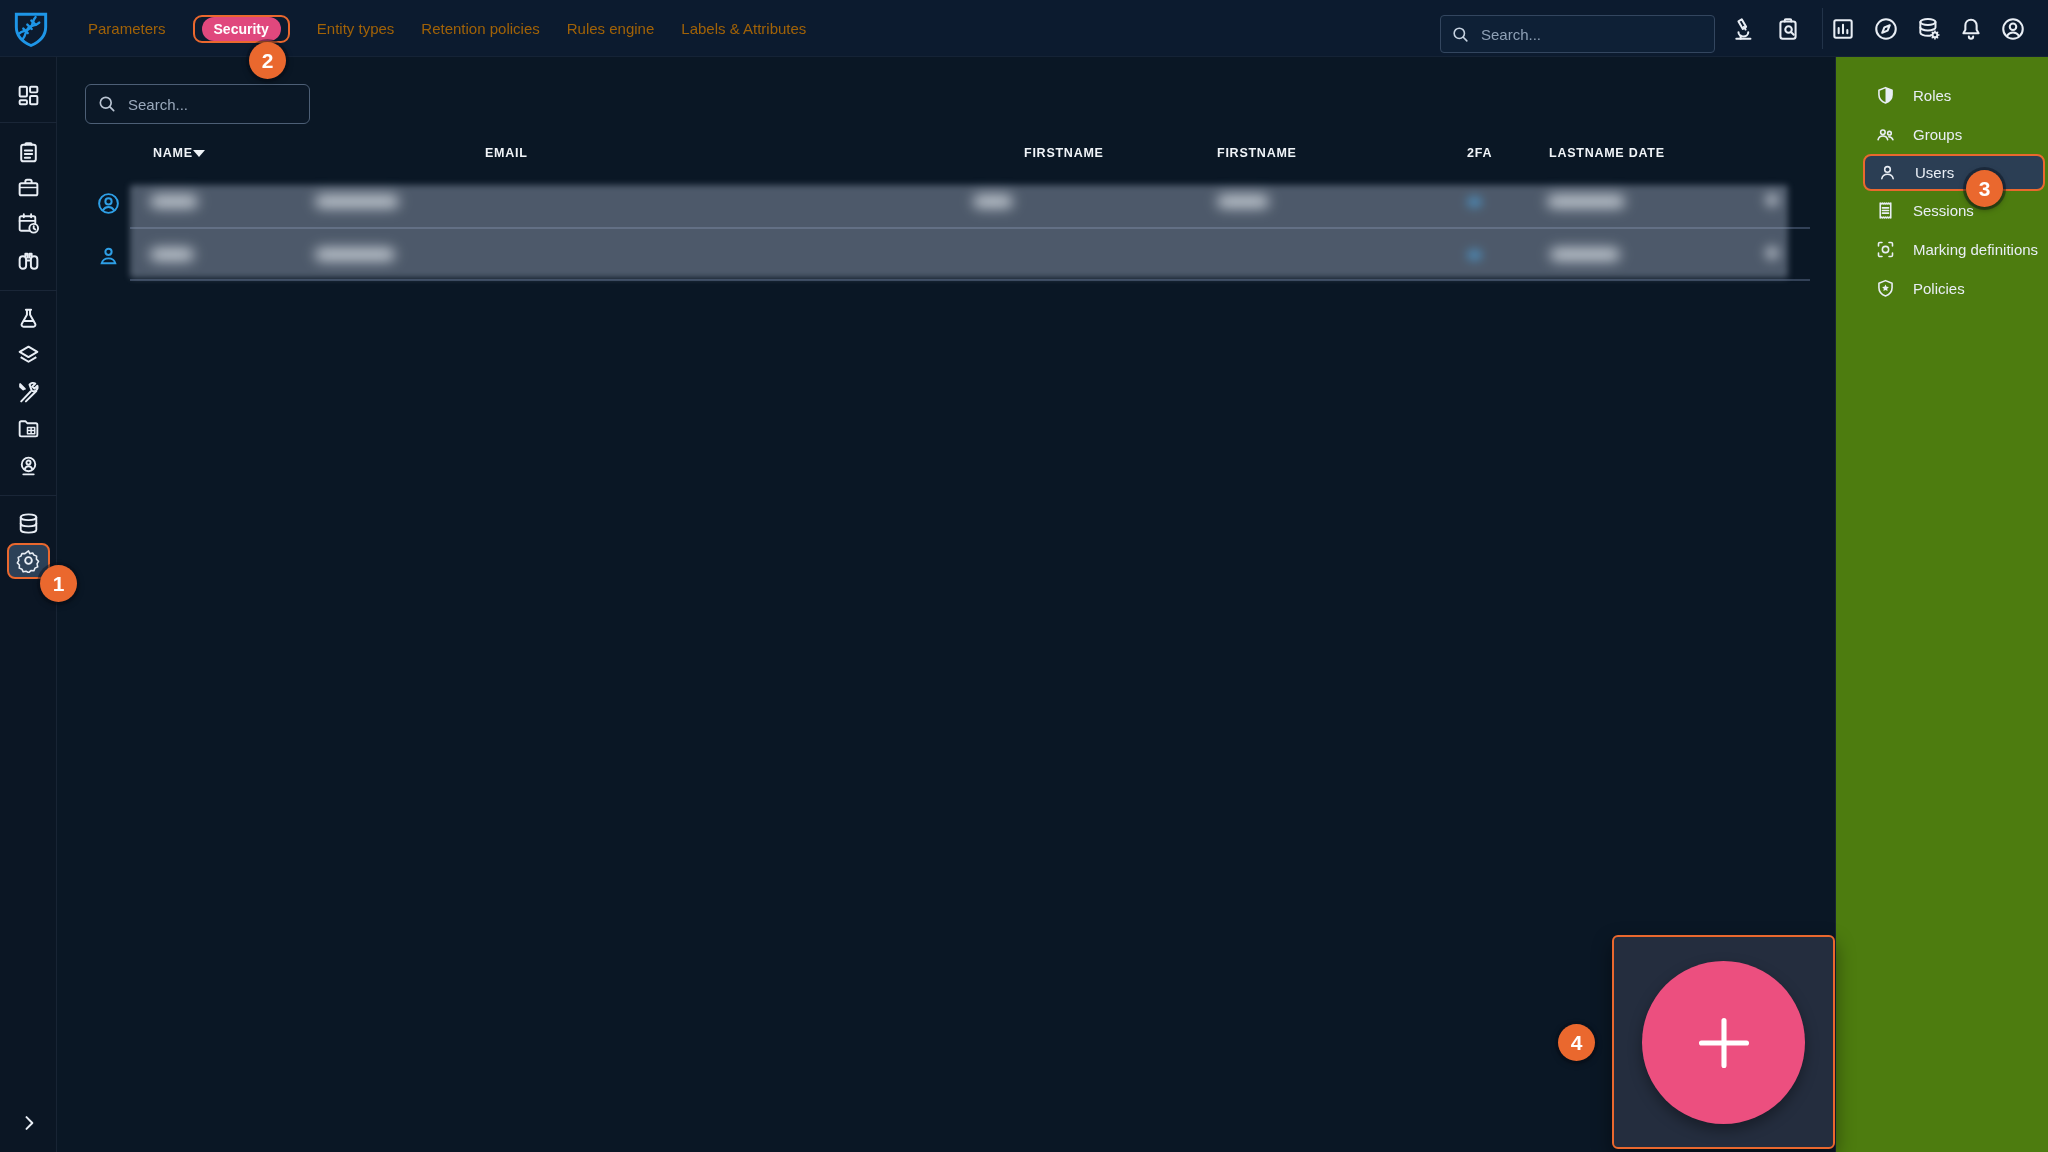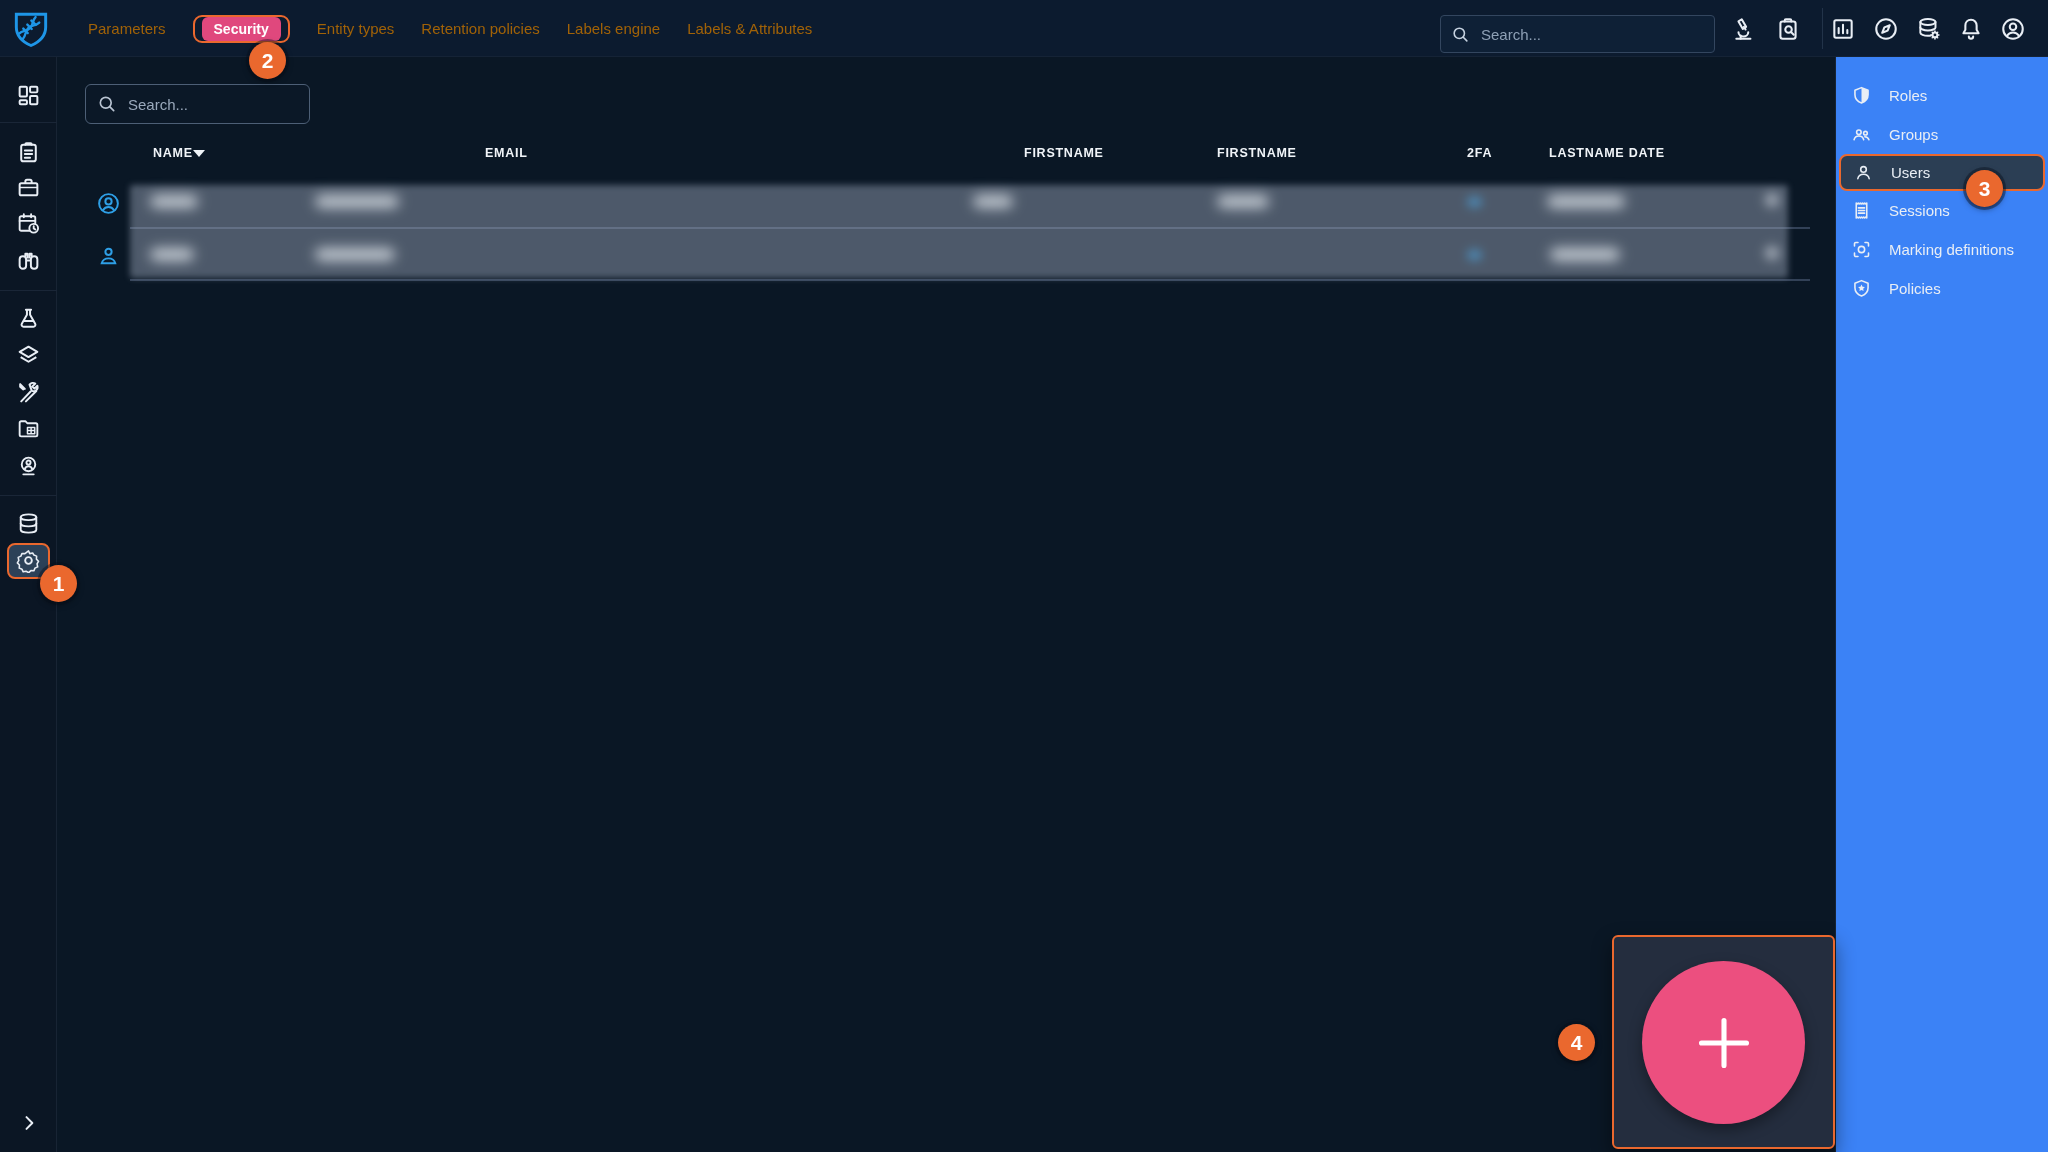--- a/index.html
+++ b/index.html
@@ -22,21 +22,21 @@
     position:absolute; left:88px; top:0; height:57px;
     display:flex; align-items:center; gap:27px;
   }
   .navlink {
     color:#a16207; font-size:15px; font-weight:500; cursor:pointer; white-space:nowrap;
   }
   .sec-outline {
     border:2px solid #ea682e; border-radius:9px; padding:3px 7px; position:relative;
   }
   .sec-chip {
-    background:#e0487d; color:#ffffff; border-radius:6px;
+    background:#e0487d; color:#ffffff; border-radius:12px;
     padding:4px 12px; font-size:14px; font-weight:700; cursor:pointer;
   }
   .top-search {
     position:absolute; left:1440px; top:15px; width:275px; height:38px;
     border:1px solid #33465f; border-radius:4px; background:#0e2036;
     display:flex; align-items:center; padding:0 10px; gap:9px;
   }
   .top-search input, .main-search input {
     background:transparent; border:none; outline:none; color:#cdd8e4;
     font-size:15px; font-family:"Liberation Sans", sans-serif; width:100%;
@@ -55,21 +55,21 @@
   .ls-div { position:absolute; left:0; width:57px; height:1px; background:#1a2637; }
   .ls-active {
     position:absolute; left:7px; top:486px; width:43px; height:36px;
     background:#2c4158; border:2px solid #ea682e; border-radius:8px;
   }
   .ls-collapse { position:absolute; left:19px; top:1056px; width:20px; height:20px; color:#e9eef5; cursor:pointer; }
 
   
   .right-sidebar {
     position:absolute; left:1835px; top:57px; width:213px; height:1095px;
-    background:#3b82f6; border-left:1px solid #182434; padding-top:19px;
+    background:#4d7c0f; border-left:1px solid #182434; padding-top:19px;padding-left:24px;
   }
   .rs-item {
     height:39px; display:flex; align-items:center; gap:17px;
     padding-left:15px; cursor:pointer; color:#e9eef5; font-size:15px;
   }
   .rs-item .rs-ic { width:21px; height:21px; color:#e9eef5; flex:0 0 auto; }
   .rs-item.active {
     background:#2b3e54; border:2px solid #ea682e; border-radius:8px;
     margin:0 3px; padding-left:12px; height:37px;
   }
@@ -138,21 +138,21 @@
     </svg>
   </div>
 
   <div class="topnav">
     <span class="navlink">Parameters</span>
     <span class="sec-outline">
       <span class="sec-chip">Security</span>
     </span>
     <span class="navlink">Entity types</span>
     <span class="navlink">Retention policies</span>
-    <span class="navlink">Labels engine</span>
+    <span class="navlink">Rules engine</span>
     <span class="navlink">Labels &amp; Attributes</span>
   </div>
 
   <div class="top-search">
     <span>
       <svg viewBox="0 0 24 24" width="19" height="19" fill="none" stroke="#c6d2e0" stroke-width="2" stroke-linecap="round">
         <circle cx="10.5" cy="10.5" r="6.5"></circle>
           <path d="M15.5 15.5L20 20"></path>
       </svg>
     </span>

